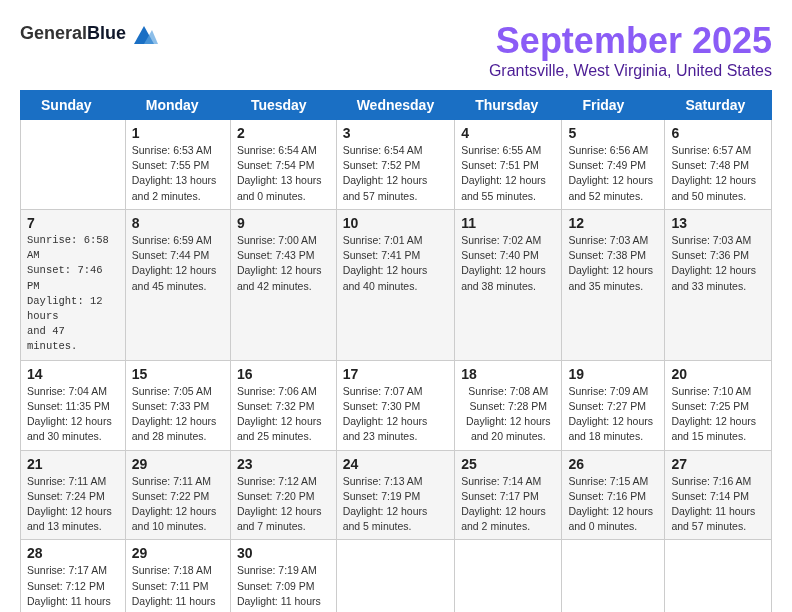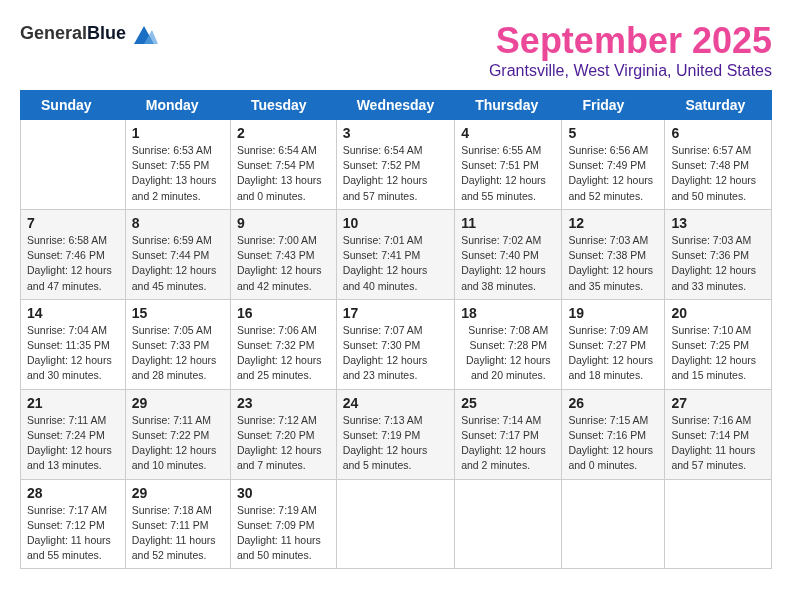--- a/index.html
+++ b/index.html
@@ -39,21 +39,21 @@
       width: 28px;
       height: 28px;
       margin-left: 4px;
     }
     .title-area {
       text-align: right;
     }
     .month-title {
       font-size: 36px;
       font-weight: bold;
-      color: #ec4899;
+      color: #8b5cf6;
     }
     .location-title {
       font-size: 16px;
       color: #4c1d95;
     }
     .calendar {
       width: 100%;
       border-collapse: collapse;
       border: 1px solid #ccc;
     }
@@ -165,21 +165,21 @@
           <span class="day-num">6</span>
           <div class="day-info" style="white-space: pre-line;">Sunrise: 6:57 AM
 Sunset: 7:48 PM
 Daylight: 12 hours
 and 50 minutes.</div>
         </td>
       </tr>
       <tr>
         <td>
           <span class="day-num">7</span>
-          <div class="day-info" style="white-space: pre-line;">Sunrise: 6:58 AM
+          <div class="day-info" style="white-space: pre-line; font-family: Liberation Mono, monospace;">Sunrise: 6:58 AM
 Sunset: 7:46 PM
 Daylight: 12 hours
 and 47 minutes.</div>
         </td>
         <td>
           <span class="day-num">8</span>
           <div class="day-info" style="white-space: pre-line;">Sunrise: 6:59 AM
 Sunset: 7:44 PM
 Daylight: 12 hours
 and 45 minutes.</div>

